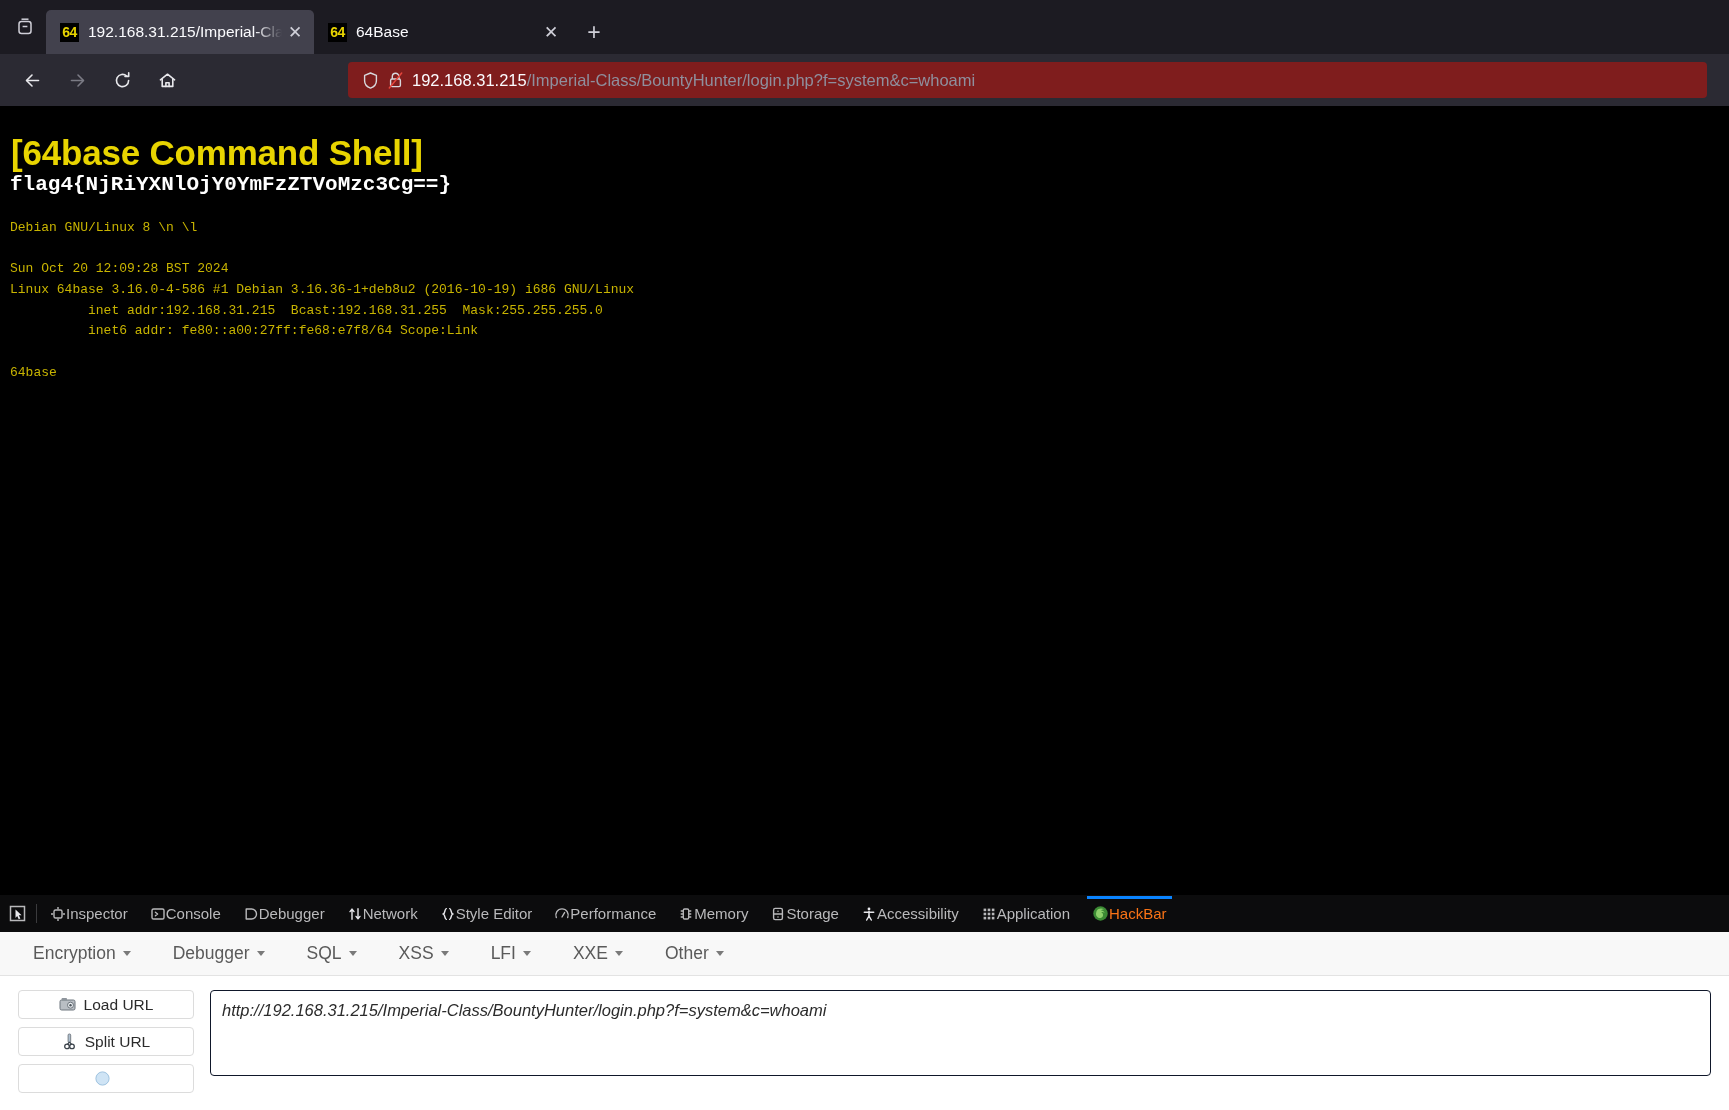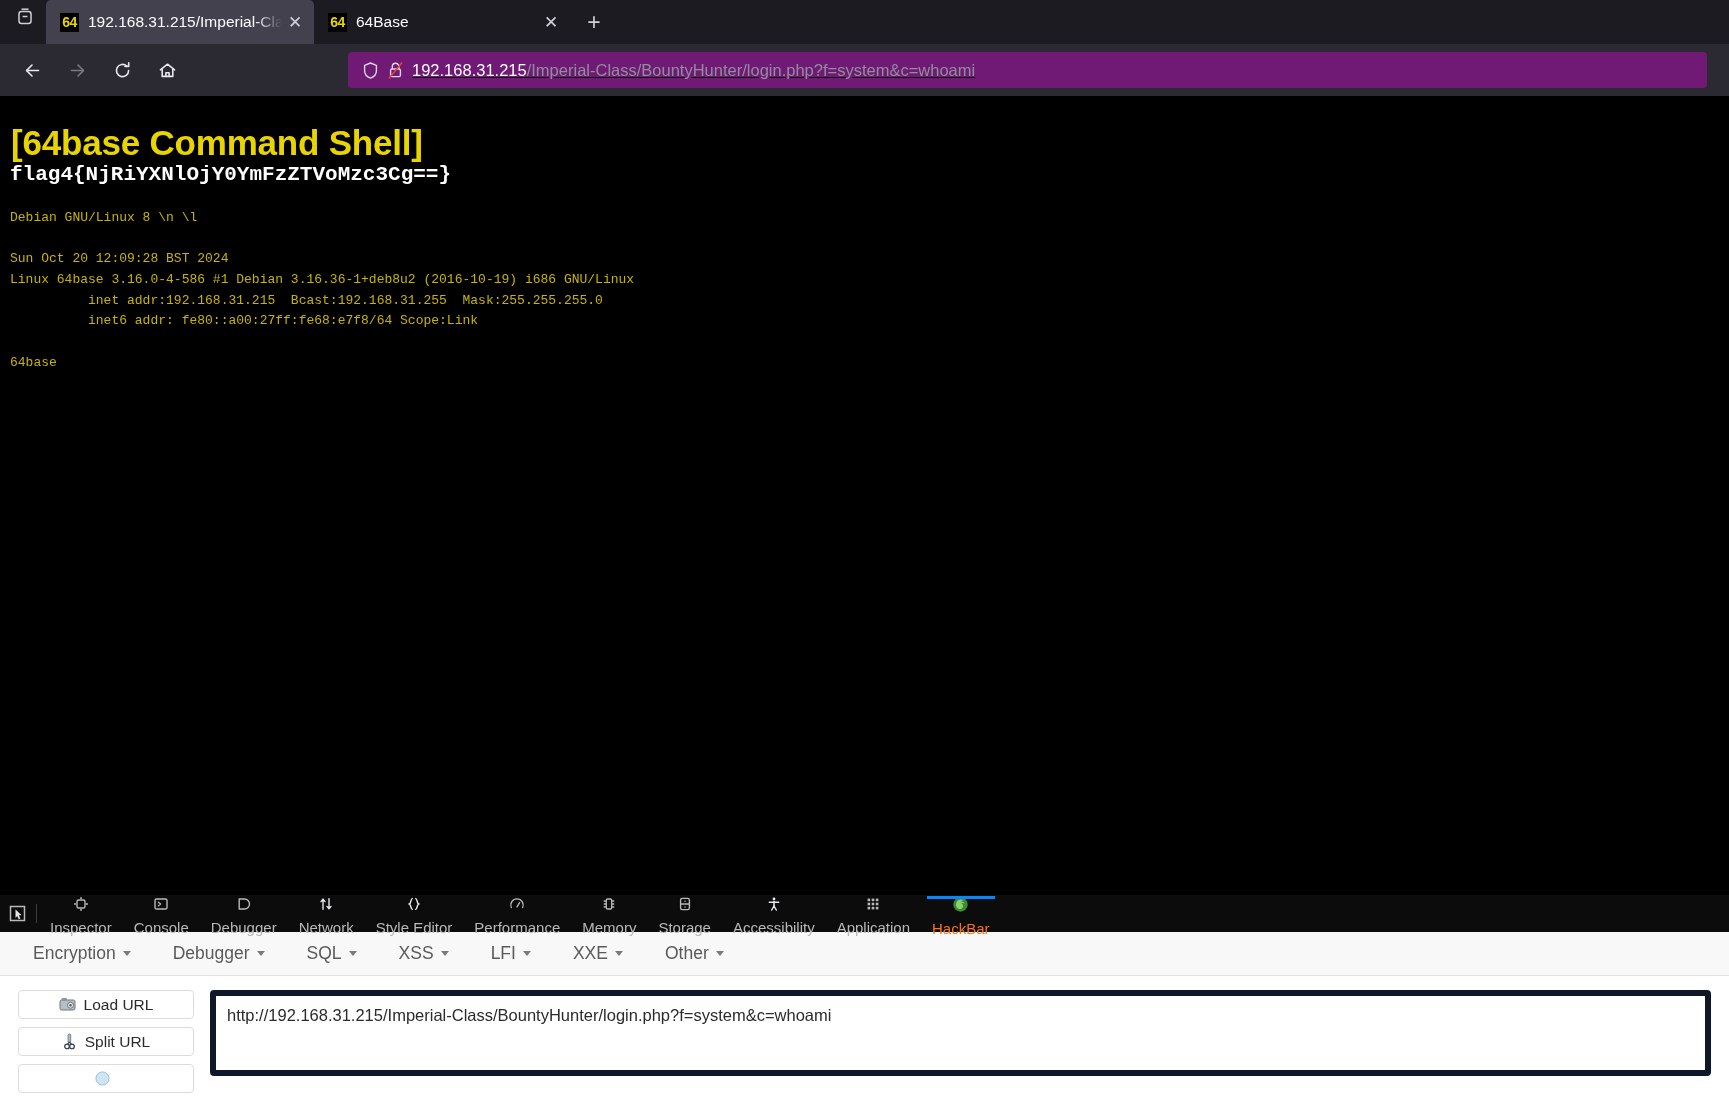--- a/index.html
+++ b/index.html
@@ -16,21 +16,21 @@
     width: 1729px;
     height: 1110px;
     position: relative;
     display: flex;
     flex-direction: column;
     background: #000;
   }
 
   
   .tabstrip {
-    height: 44px;
+    height: 54px;
     background: #1c1b22;
     display: flex;
     align-items: flex-end;
     padding-left: 4px;
     flex: none;
     position: relative;
   }
   .tablist-btn {
     width: 42px;
     height: 54px;
@@ -126,27 +126,26 @@
     border-radius: 4px;
     cursor: default;
   }
   .navbtn svg { display: block; }
 
   .urlbar {
     flex: 1 1 auto;
     height: 36px;
     margin-left: 156px;
     margin-right: 10px;
-    background: #701a75;
+    background: #7f1d1d;
     border-radius: 4px;
     display: flex;
     align-items: center;
     padding: 8px 10px;
     overflow: hidden;
-    text-decoration: underline;
   }
   .urlbar .ico { flex: none; display: flex; align-items: center; justify-content: center; }
   .shield-ico { width: 24px; }
   .lock-ico  { width: 26px; }
   .urltext {
     font-size: 16.5px;
     color: #8f8f9d;
     white-space: nowrap;
     overflow: hidden;
     margin-left: 4px;
@@ -210,28 +209,26 @@
   }
   .dt-sep {
     width: 1px;
     background: #3b3b3d;
     margin: 8px 2px;
     flex: none;
   }
   .dt-tab {
     display: flex;
     align-items: center;
-    gap: 7px;
     padding: 0 11px;
     color: #b9b9bb;
     font-size: 15px;
     cursor: default;
     position: relative;
     white-space: nowrap;
-    flex-direction: column;
   }
   .dt-tab.selected { color: #f97316; }
   .dt-tab.selected::before {
     content: "";
     position: absolute;
     left: 6px; right: 6px; top: 0;
     height: 3px;
     background: #0a84ff;
   }
   .dt-tab .ic { display: flex; align-items: center; justify-content: center; flex: none; }
@@ -291,32 +288,33 @@
     align-items: center;
     justify-content: center;
     gap: 8px;
     font-size: 15.5px;
     color: #2b2b2b;
     cursor: default;
   }
   .hb-btn .bico { display: flex; align-items: center; justify-content: center; flex: none; }
   .hb-url {
     flex: 1 1 auto;
-    border: 6px solid #0f172a;
+    border: 1px solid #0f172a;
     border-radius: 4px;
     background: #fff;
     height: 86px;
     padding: 9px 11px;
     font-size: 16.5px;
     color: #2b2b2b;
     font-family: "Liberation Sans", sans-serif;
     resize: none;
     outline: none;
     overflow: hidden;
     line-height: 1.3;
+    font-style: italic;
   }
 </style>
 </head>
 <body>
 
 <div id="app">
 
   <div class="tabstrip">
     <div class="tablist-btn">
       <svg width="22" height="22" viewBox="0 0 22 22" fill="none" stroke="#cfcfd8" stroke-width="1.5">

